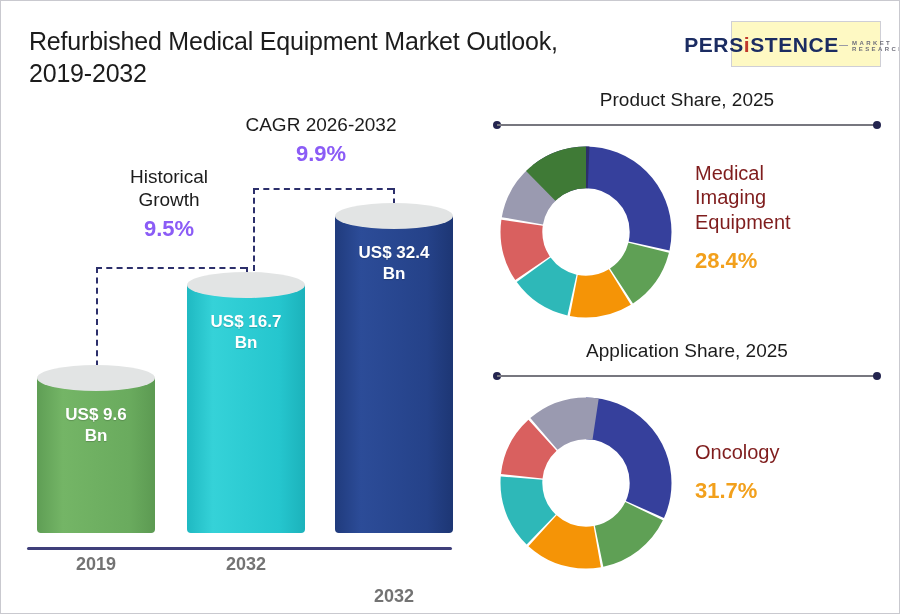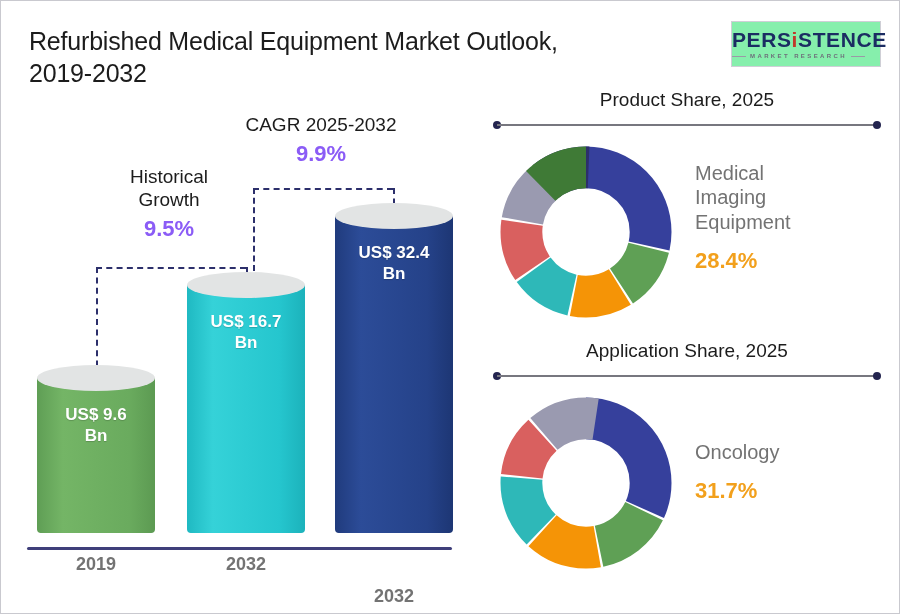--- a/index.html
+++ b/index.html
@@ -35,24 +35,25 @@
     white-space: pre-line;
   }
 
   .logo-box {
     position: absolute;
     right: 18px;
     top: 20px;
     width: 150px;
     height: 46px;
     border: 1px solid #cfcfd6;
-    background: #86efac;
+    background: #fef9c3;
     box-sizing: border-box;
     display: flex;
-    flex-direction: column;
+    flex-direction: row;
+    align-items: center;
     justify-content: center;
   }
   .logo-word {
     font-size: 21px;
     font-weight: 700;
     letter-spacing: 0.6px;
     color: #1b2c62;
     line-height: 1;
   }
   .logo-word .i-red { color: #c0392b; }
@@ -218,21 +219,21 @@
     position: absolute;
     left: 18px;
     top: 0;
   }
   .donut-legend {
     position: absolute;
     top: 24px;
   }
   .donut-legend .legend-name {
     font-size: 20px;
-    color: #737373;
+    color: #7f1d1d;
     line-height: 1.22;
     white-space: pre-line;
   }
   .donut-legend .legend-value {
     margin-top: 14px;
     font-size: 22px;
     font-weight: 700;
     color: #f2a01c;
   }
 </style>
@@ -255,21 +256,21 @@
 
   <div class="bar-panel">
 
     <div class="annot" style="left: 78px; top: 70px; width: 180px;">
       <div class="annot-title">Historical
 Growth</div>
       <div class="annot-value">9.5%</div>
     </div>
 
     <div class="annot" style="left: 215px; top: 18px; width: 210px;">
-      <div class="annot-title">CAGR 2025-2032</div>
+      <div class="annot-title">CAGR 2026-2032</div>
       <div class="annot-value">9.9%</div>
     </div>
 
     <div class="dash dash-h" style="left: 95px; top: 171px; width: 150px;"></div>
     <div class="dash dash-v" style="left: 95px; top: 171px; height: 110px;"></div>
     <div class="dash dash-v" style="left: 245px; top: 171px; height: 32px;"></div>
 
     <div class="dash dash-h" style="left: 252px; top: 92px; width: 140px;"></div>
     <div class="dash dash-v" style="left: 252px; top: 92px; height: 112px;"></div>
     <div class="dash dash-v" style="left: 392px; top: 92px; height: 48px;"></div>

